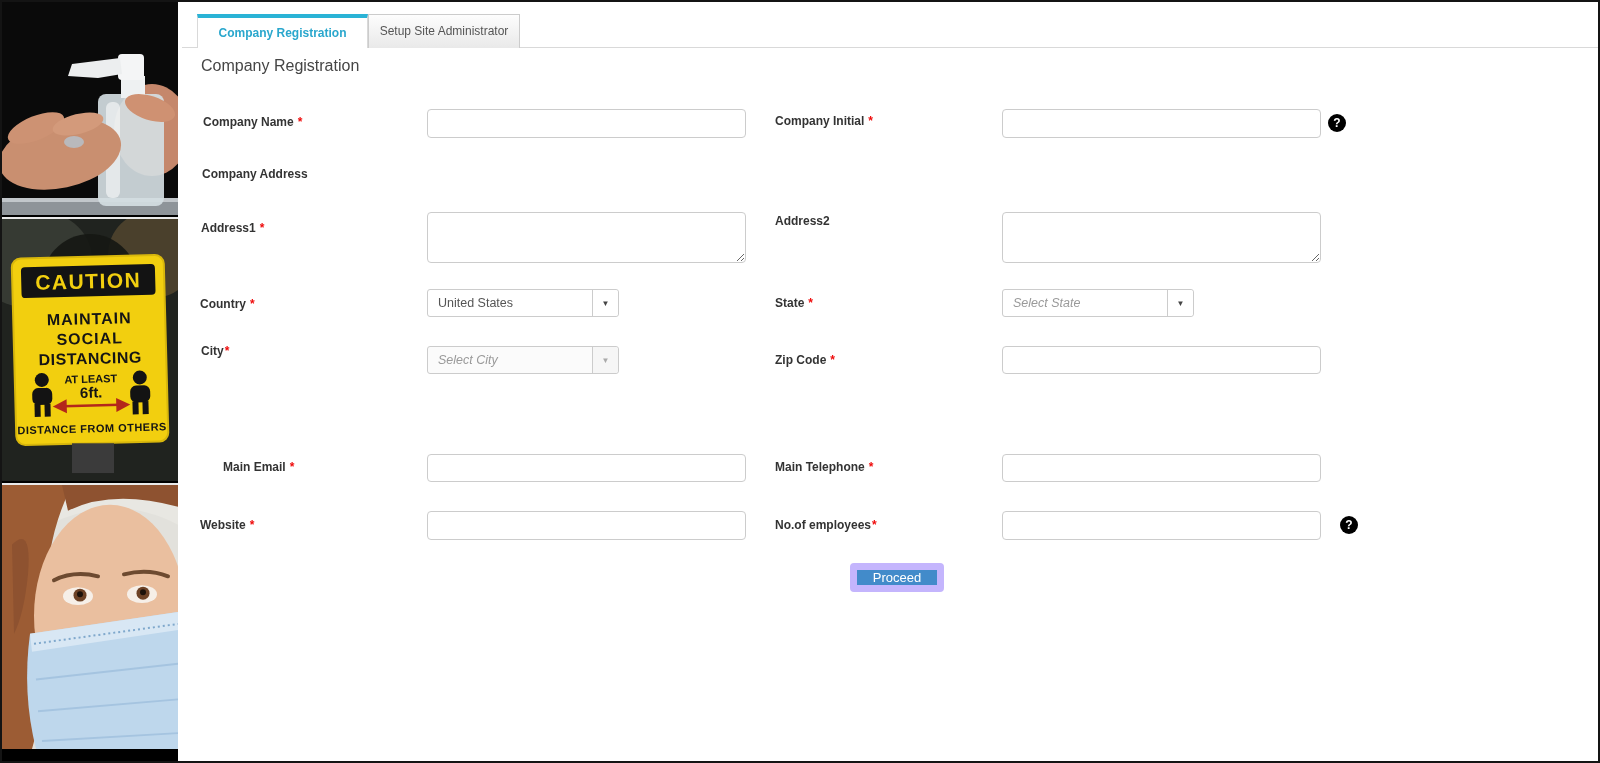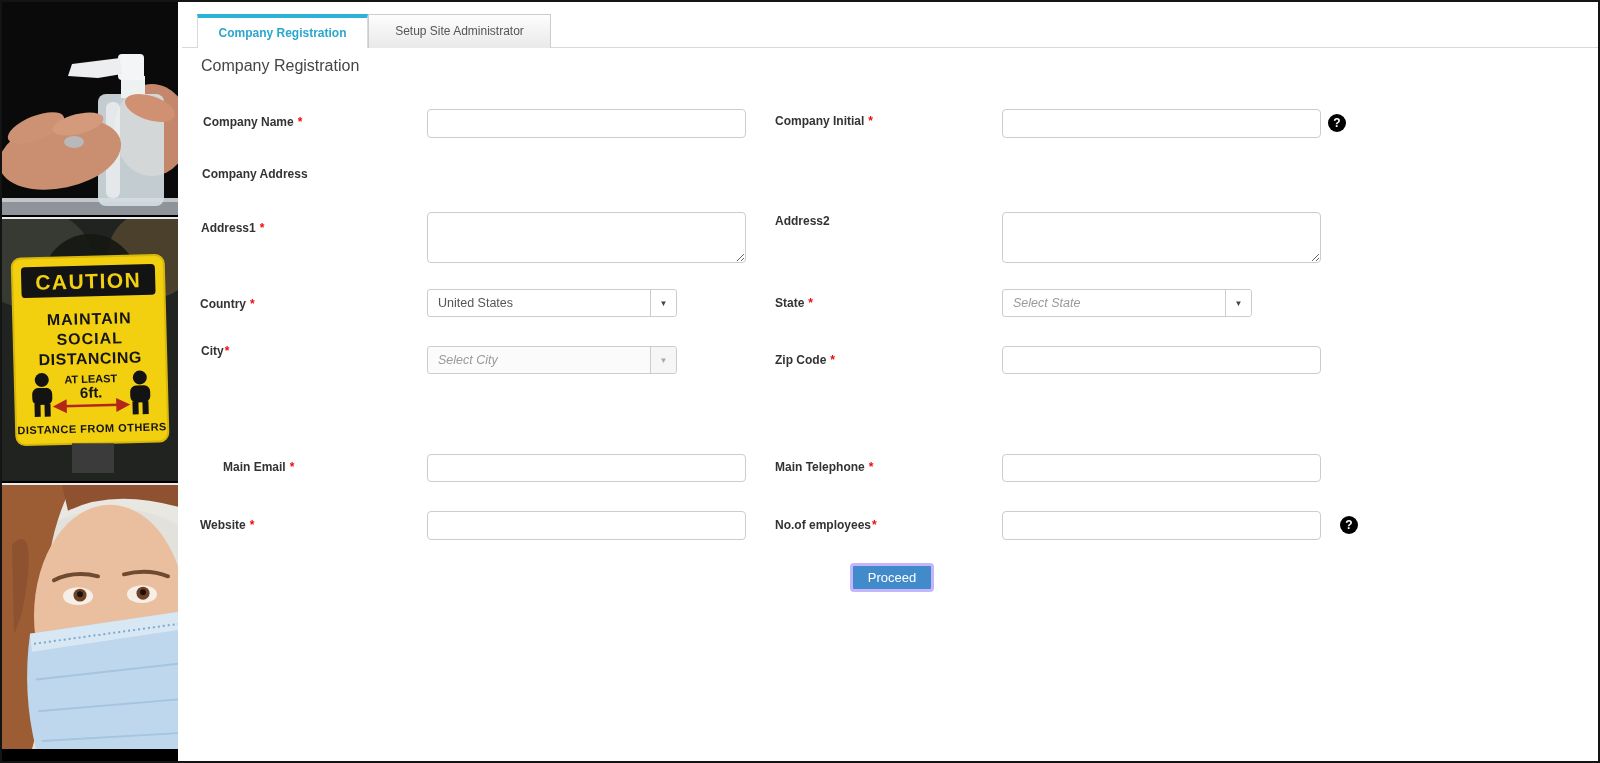--- a/index.html
+++ b/index.html
@@ -34,21 +34,21 @@
   }
   .tab-active {
     left: 195px; width: 171px;
     background: #fff;
     border-top: 4px solid #2ab3d6;
     border-left: 1px solid #d9d9d9;
     border-right: 1px solid #d9d9d9;
     color: #2aa7cd; font-weight: bold;
   }
   .tab-inactive {
-    left: 366px; width: 183px;
+    left: 366px; width: 152px;
     background: linear-gradient(#fdfdfd, #e9e9e9);
     border: 1px solid #cccccc; border-bottom: none;
     color: #555; line-height: 32px;
   }
   .tab-rule {
     position: absolute; left: 180px; top: 45px;
     width: 1416px; height: 1px; background: #d9d9d9; z-index: 1;
   }
 
   .page-title {
@@ -71,21 +71,21 @@
     background: #fff;
     font-family: "Liberation Sans", sans-serif;
     font-size: 13px; color: #333;
     padding: 3px 8px;
     outline: none;
   }
   textarea.tbox { resize: both; }
 
   .dropdown {
     position: absolute;
-    width: 250px; height: 28px;
+    width: 192px; height: 28px;
     border: 1px solid #ccc; border-radius: 3px;
     background: #fff;
     display: flex; align-items: stretch;
     cursor: pointer;
   }
   .dd-value {
     flex: 1; font-size: 12.5px; color: #555;
     line-height: 26px; padding-left: 10px;
     overflow: hidden; white-space: nowrap;
   }
@@ -107,22 +107,22 @@
 
   .help {
     position: absolute; width: 18px; height: 18px;
     background: #000; color: #fff; border-radius: 50%;
     font-size: 12px; font-weight: bold;
     text-align: center; line-height: 18px; cursor: pointer;
   }
 
   .proceed {
     position: absolute; left: 848px; top: 561px;
-    width: 84px; height: 29px;
-    background: #428bca; border: 3px solid #c4b5fd; border-radius: 4px;
+    width: 94px; height: 29px;
+    background: #428bca; border: 7px solid #c4b5fd; border-radius: 4px;
     color: #fff; font-size: 13px; font-family: "Liberation Sans", sans-serif;
     cursor: pointer;
   }
 </style>
 </head>
 <body>
 
 <div class="screen">
 
   <aside class="sidebar">

